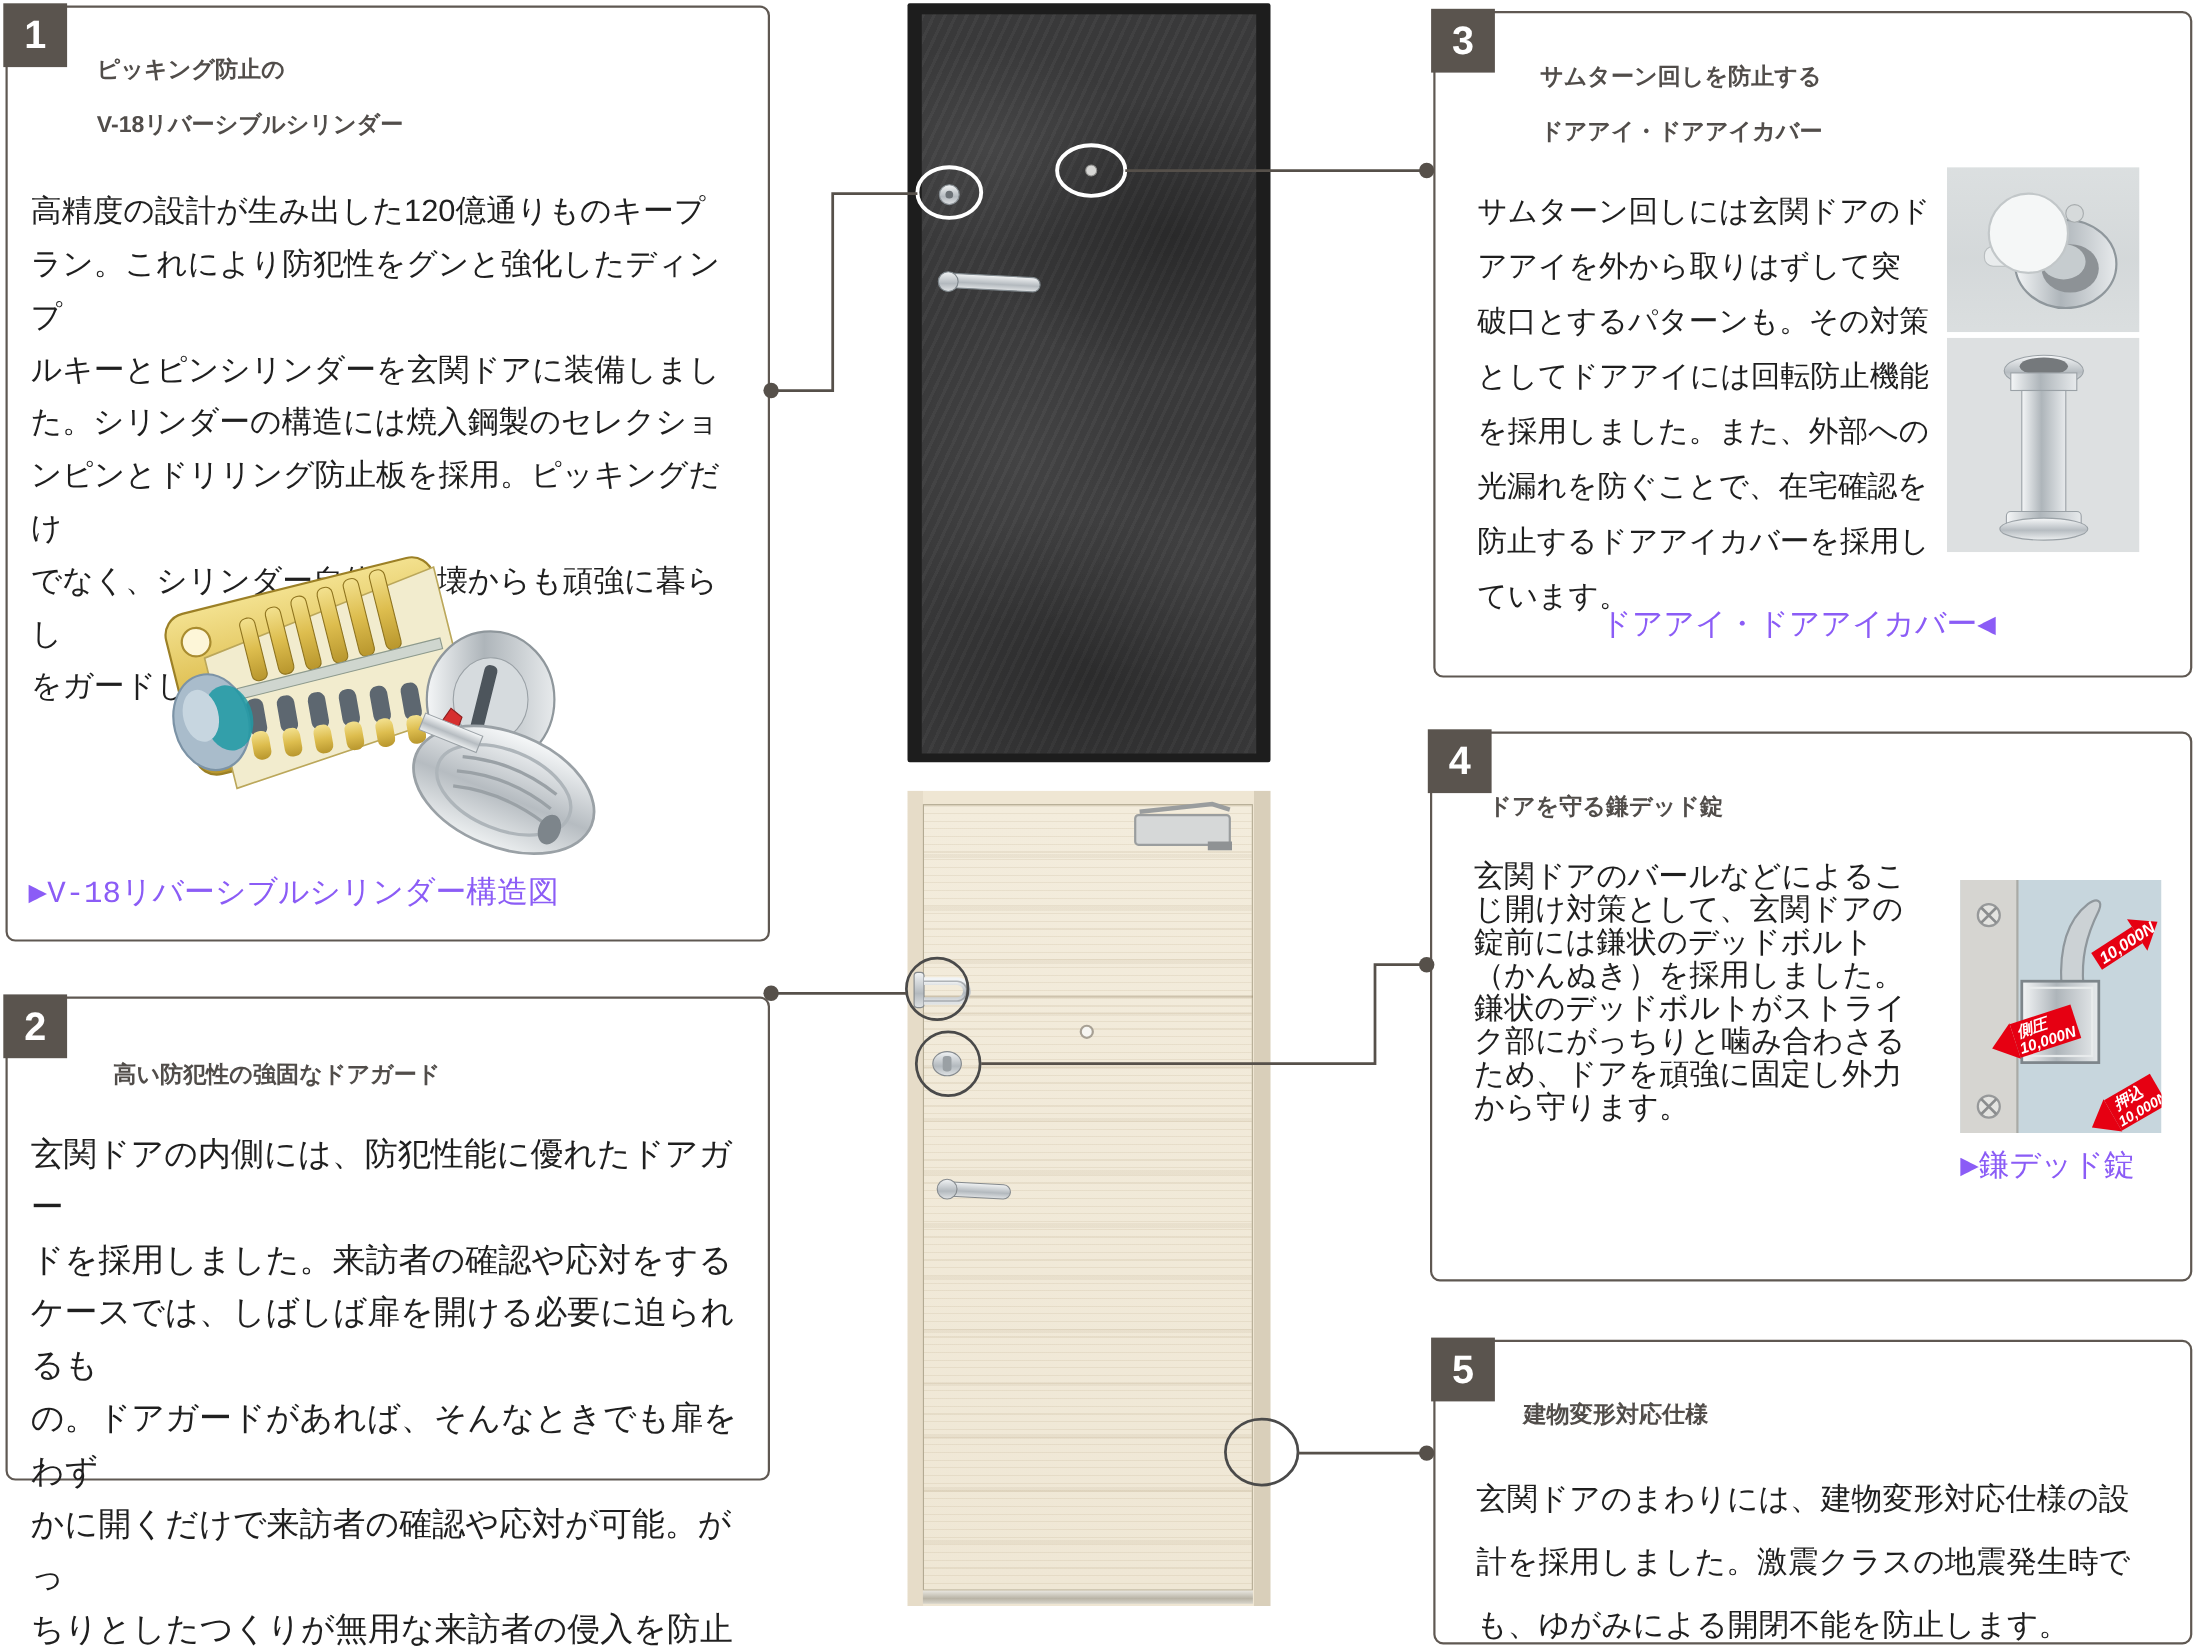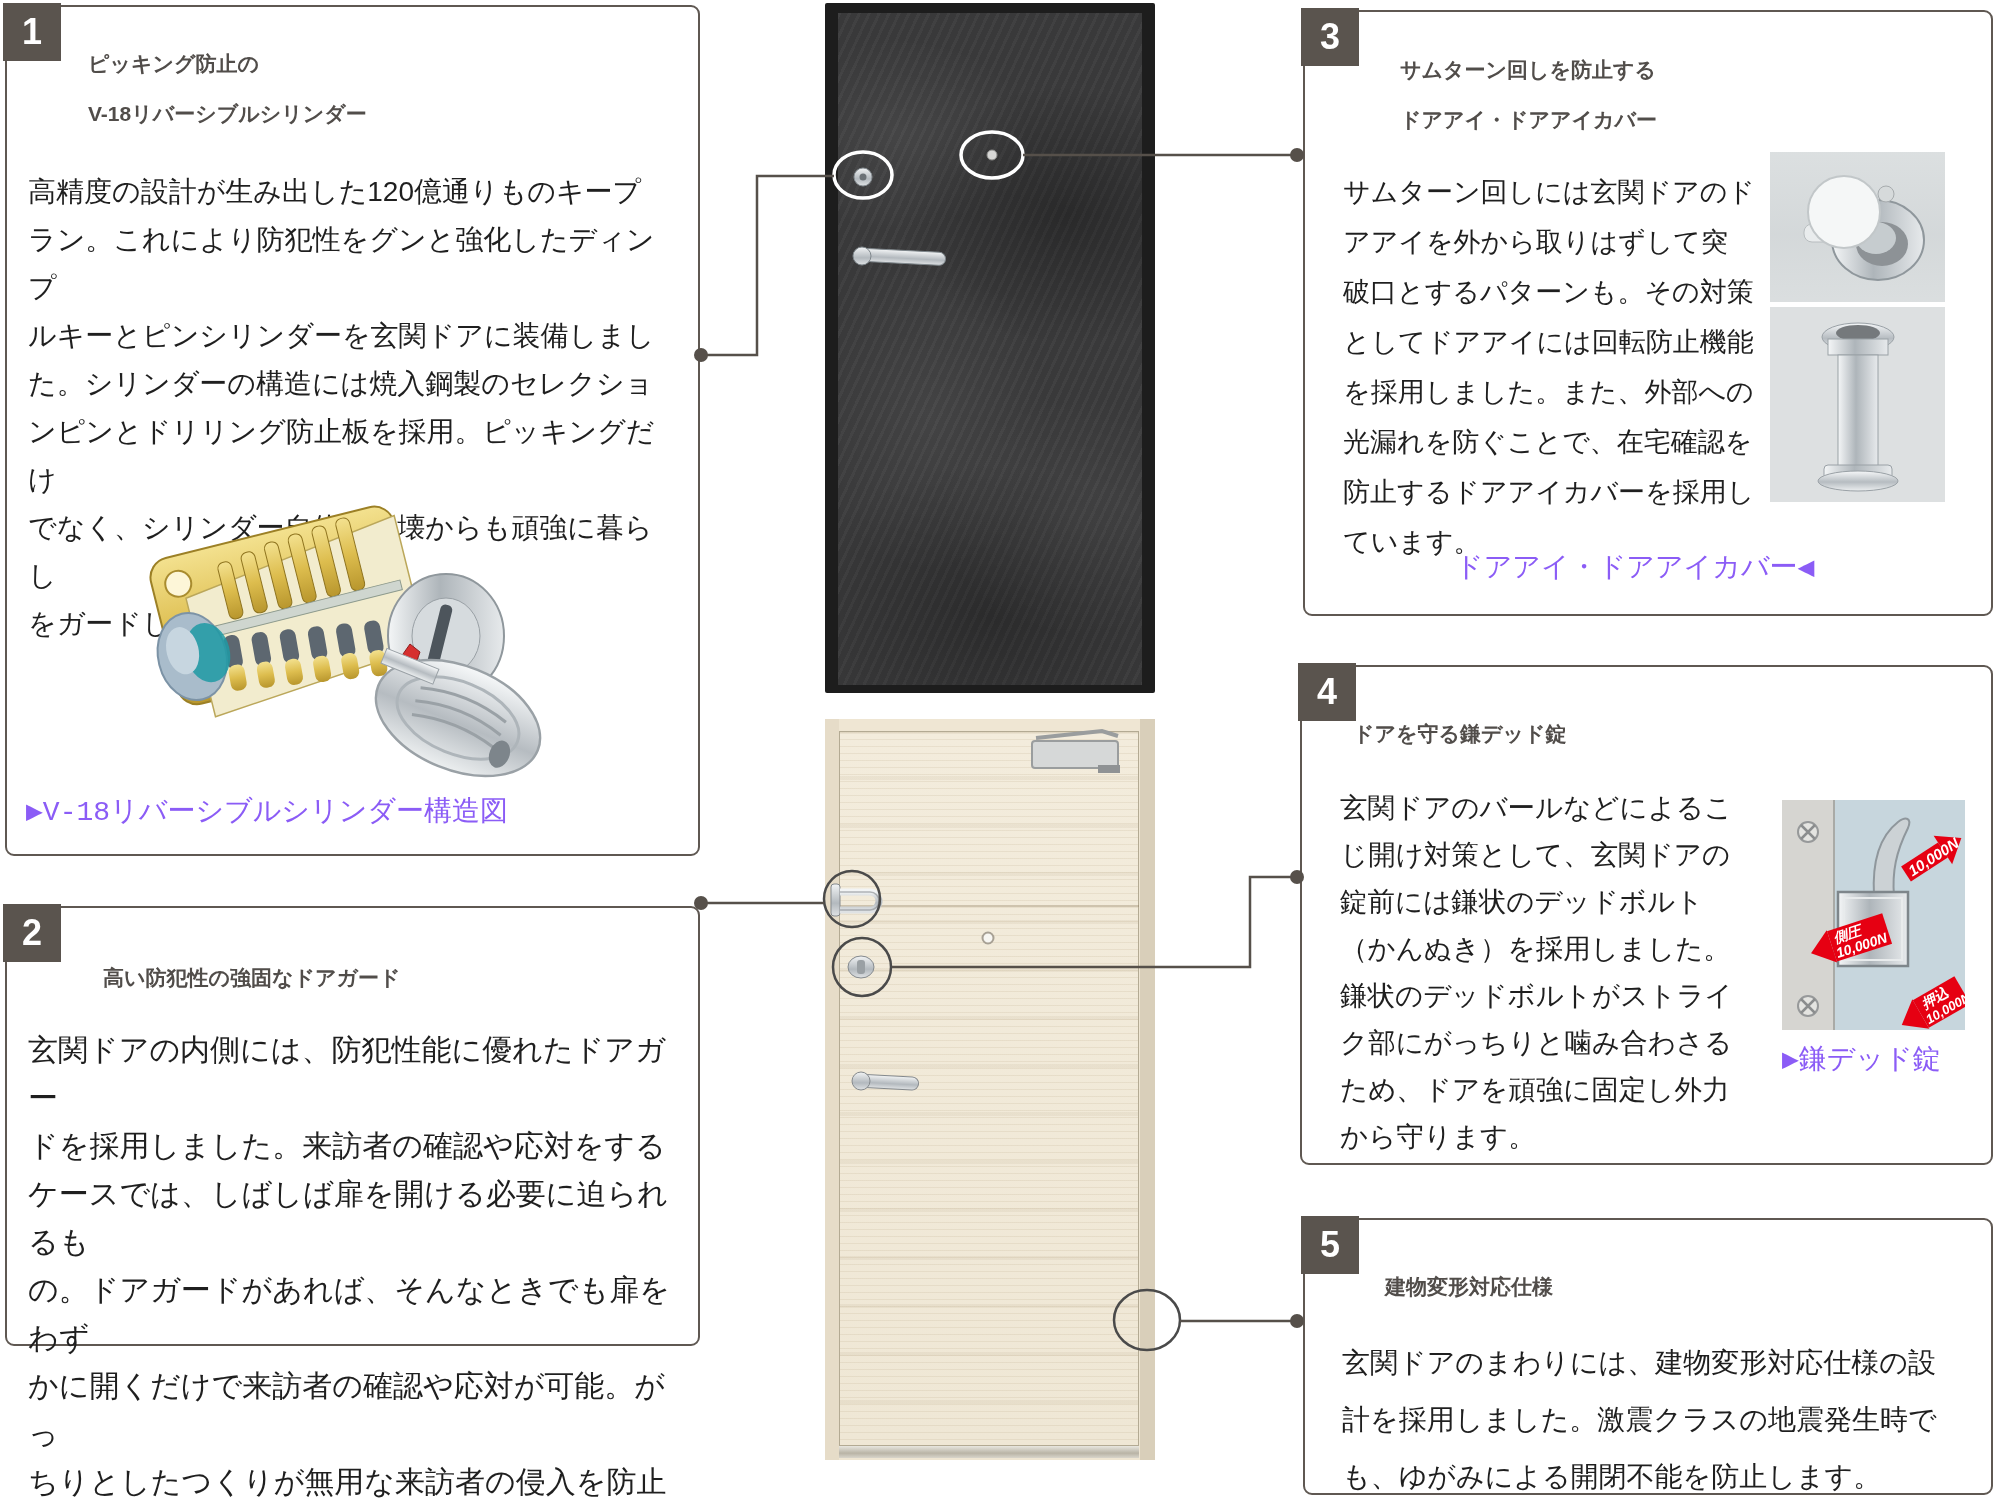--- a/index.html
+++ b/index.html
@@ -31,21 +31,21 @@
   #badge3{left:1301px;top:8px;}
   #title3{left:1400px;top:28px;}
   #body3{left:1343px;top:140px;width:430px;font-size:27px;line-height:50px;}
   #photo3a{position:absolute;left:1770px;top:152px;width:175px;height:150px;}
   #photo3b{position:absolute;left:1770px;top:307px;width:175px;height:195px;}
   #caption3{left:1455px;top:548px;}
 
   #card4{left:1300px;top:665px;width:693px;height:500px;}
   #badge4{left:1298px;top:663px;}
   #title4{left:1333px;top:692px;margin-left:20px;}
-  #body4{left:1340px;top:756px;width:420px;font-size:27.5px;line-height:47px;}
+  #body4{left:1340px;top:756px;width:420px;font-size:27.5px;line-height:30px;font-family:Liberation Mono, monospace;}
   #photo4{position:absolute;left:1782px;top:800px;width:183px;height:230px;}
   #caption4{left:1782px;top:1040px;}
 
   #card5{left:1303px;top:1218px;width:690px;height:277px;}
   #badge5{left:1301px;top:1216px;}
   #title5{left:1385px;top:1245px;}
   #body5{left:1342px;top:1306px;width:640px;font-size:28px;line-height:57px;}
 
   
   #door-dark{position:absolute;left:825px;top:3px;width:330px;height:690px;

